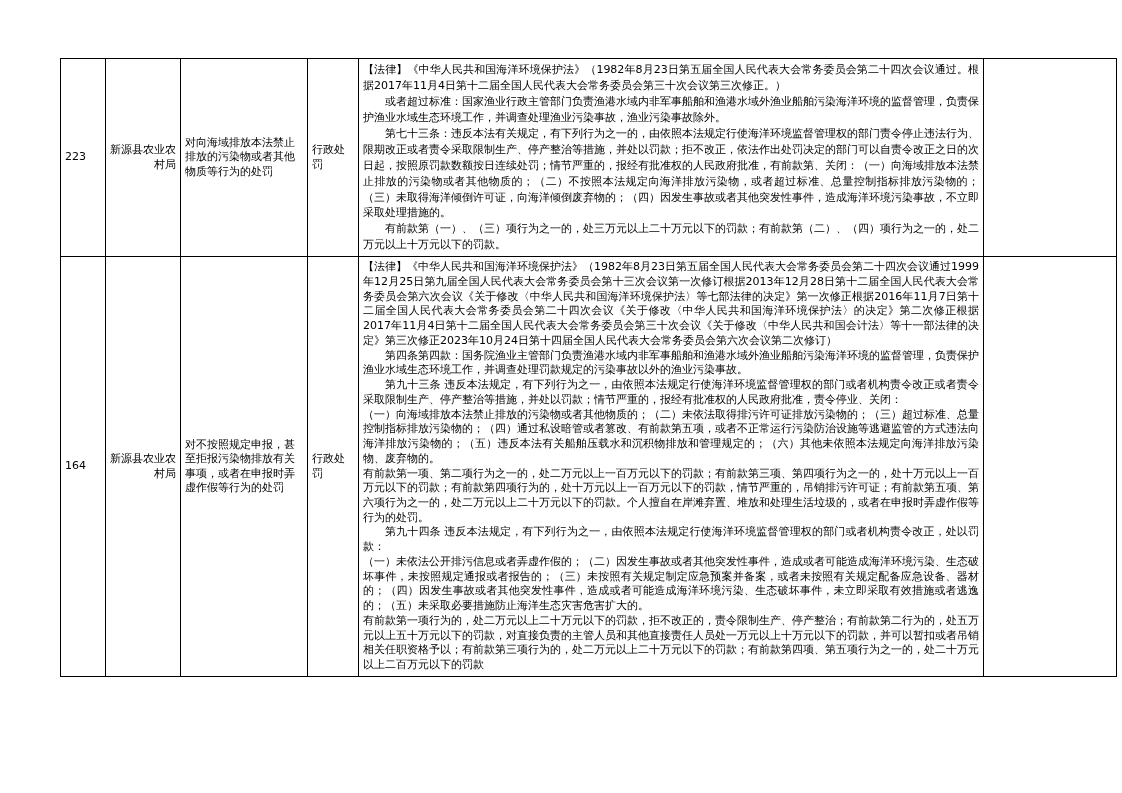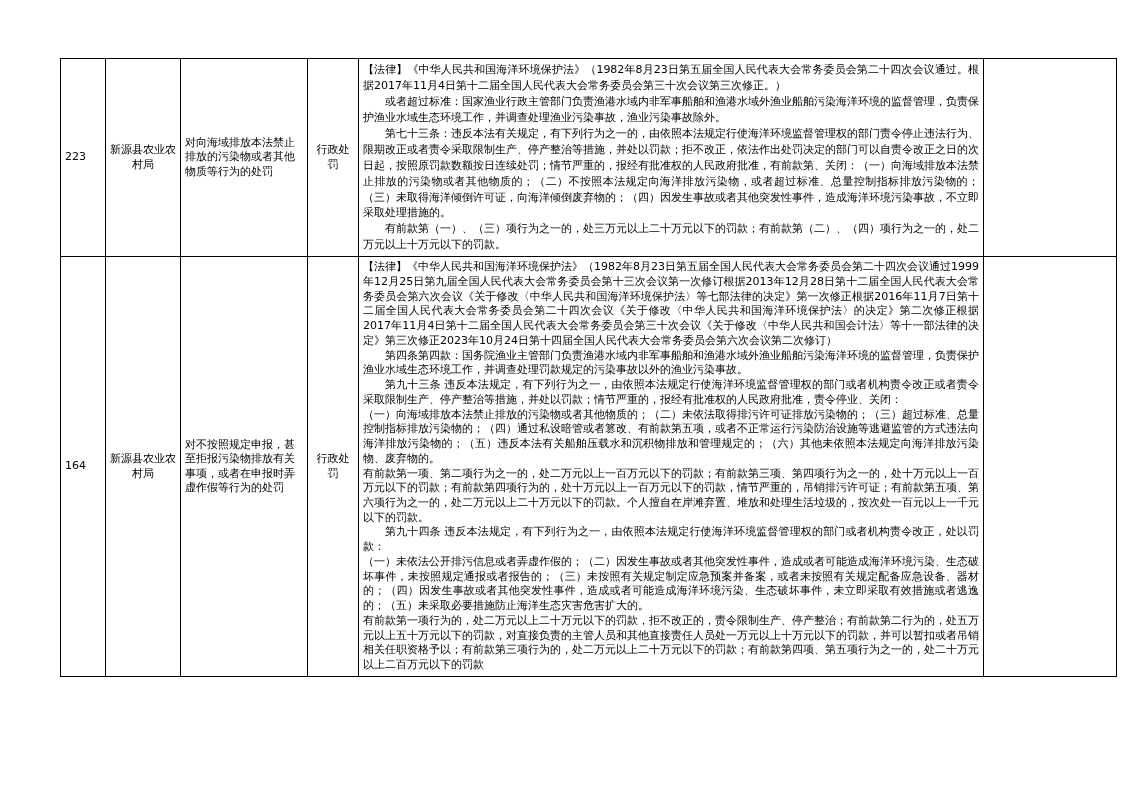--- a/index.html
+++ b/index.html
@@ -34,37 +34,37 @@
     font-family: "DejaVu Sans", "Liberation Sans", sans-serif;
   }
   td.col-num {
     width: 36px;
     text-align: left;
     vertical-align: middle;
     font-size: 12px;
   }
   td.col-dept {
     width: 66px;
-    text-align: center;
+    text-align: right;
     vertical-align: middle;
     font-size: 12px;
     line-height: 1.45;
     padding-left: 3px;
   }
   td.col-item {
     width: 118px;
     text-align: left;
     vertical-align: middle;
     font-size: 12px;
     line-height: 1.45;
     padding-left: 3px;
   }
   td.col-type {
     width: 42px;
-    text-align: center;
+    text-align: left;
     vertical-align: middle;
     font-size: 12px;
     line-height: 1.45;
     padding-left: 3px;
   }
   td.col-basis {
     width: 616px;
     text-align: left;
     vertical-align: top;
     padding: 5px 6px 6px 6px;
@@ -112,21 +112,21 @@
       <tr class="row-224">
         <td class="col-num">164</td>
         <td class="col-dept">新源县农业农村局</td>
         <td class="col-item">对不按照规定申报，甚至拒报污染物排放有关事项，或者在申报时弄虚作假等行为的处罚</td>
         <td class="col-type">行政处罚</td>
         <td class="col-basis">
           <p class="para hang">【法律】《中华人民共和国海洋环境保护法》（1982年8月23日第五届全国人民代表大会常务委员会第二十四次会议通过1999年12月25日第九届全国人民代表大会常务委员会第十三次会议第一次修订根据2013年12月28日第十二届全国人民代表大会常务委员会第六次会议《关于修改〈中华人民共和国海洋环境保护法〉等七部法律的决定》第一次修正根据2016年11月7日第十二届全国人民代表大会常务委员会第二十四次会议《关于修改〈中华人民共和国海洋环境保护法〉的决定》第二次修正根据2017年11月4日第十二届全国人民代表大会常务委员会第三十次会议《关于修改〈中华人民共和国会计法〉等十一部法律的决定》第三次修正2023年10月24日第十四届全国人民代表大会常务委员会第六次会议第二次修订）</p>
           <p class="para indent">第四条第四款：国务院渔业主管部门负责渔港水域内非军事船舶和渔港水域外渔业船舶污染海洋环境的监督管理，负责保护渔业水域生态环境工作，并调查处理罚款规定的污染事故以外的渔业污染事故。</p>
           <p class="para indent">第九十三条 违反本法规定，有下列行为之一，由依照本法规定行使海洋环境监督管理权的部门或者机构责令改正或者责令采取限制生产、停产整治等措施，并处以罚款；情节严重的，报经有批准权的人民政府批准，责令停业、关闭：</p>
           <p class="para hang">（一）向海域排放本法禁止排放的污染物或者其他物质的；（二）未依法取得排污许可证排放污染物的；（三）超过标准、总量控制指标排放污染物的；（四）通过私设暗管或者篡改、有前款第五项，或者不正常运行污染防治设施等逃避监管的方式违法向海洋排放污染物的；（五）违反本法有关船舶压载水和沉积物排放和管理规定的；（六）其他未依照本法规定向海洋排放污染物、废弃物的。</p>
-          <p class="para hang">有前款第一项、第二项行为之一的，处二万元以上一百万元以下的罚款；有前款第三项、第四项行为之一的，处十万元以上一百万元以下的罚款；有前款第四项行为的，处十万元以上一百万元以下的罚款，情节严重的，吊销排污许可证；有前款第五项、第六项行为之一的，处二万元以上二十万元以下的罚款。个人擅自在岸滩弃置、堆放和处理生活垃圾的，按次处一百元以上一千元以下的罚款。</p>
+          <p class="para hang">有前款第一项、第二项行为之一的，处二万元以上一百万元以下的罚款；有前款第三项、第四项行为之一的，处十万元以上一百万元以下的罚款；有前款第四项行为的，处十万元以上一百万元以下的罚款，情节严重的，吊销排污许可证；有前款第五项、第六项行为之一的，处二万元以上二十万元以下的罚款。个人擅自在岸滩弃置、堆放和处理生活垃圾的，或者在申报时弄虚作假等行为的处罚。</p>
           <p class="para indent">第九十四条 违反本法规定，有下列行为之一，由依照本法规定行使海洋环境监督管理权的部门或者机构责令改正，处以罚款：</p>
           <p class="para hang">（一）未依法公开排污信息或者弄虚作假的；（二）因发生事故或者其他突发性事件，造成或者可能造成海洋环境污染、生态破坏事件，未按照规定通报或者报告的；（三）未按照有关规定制定应急预案并备案，或者未按照有关规定配备应急设备、器材的；（四）因发生事故或者其他突发性事件，造成或者可能造成海洋环境污染、生态破坏事件，未立即采取有效措施或者逃逸的；（五）未采取必要措施防止海洋生态灾害危害扩大的。</p>
           <p class="para hang">有前款第一项行为的，处二万元以上二十万元以下的罚款，拒不改正的，责令限制生产、停产整治；有前款第二行为的，处五万元以上五十万元以下的罚款，对直接负责的主管人员和其他直接责任人员处一万元以上十万元以下的罚款，并可以暂扣或者吊销相关任职资格予以；有前款第三项行为的，处二万元以上二十万元以下的罚款；有前款第四项、第五项行为之一的，处二十万元以上二百万元以下的罚款</p>
         </td>
         <td class="col-last"></td>
       </tr>
     </tbody>
   </table>
 </div>
 

